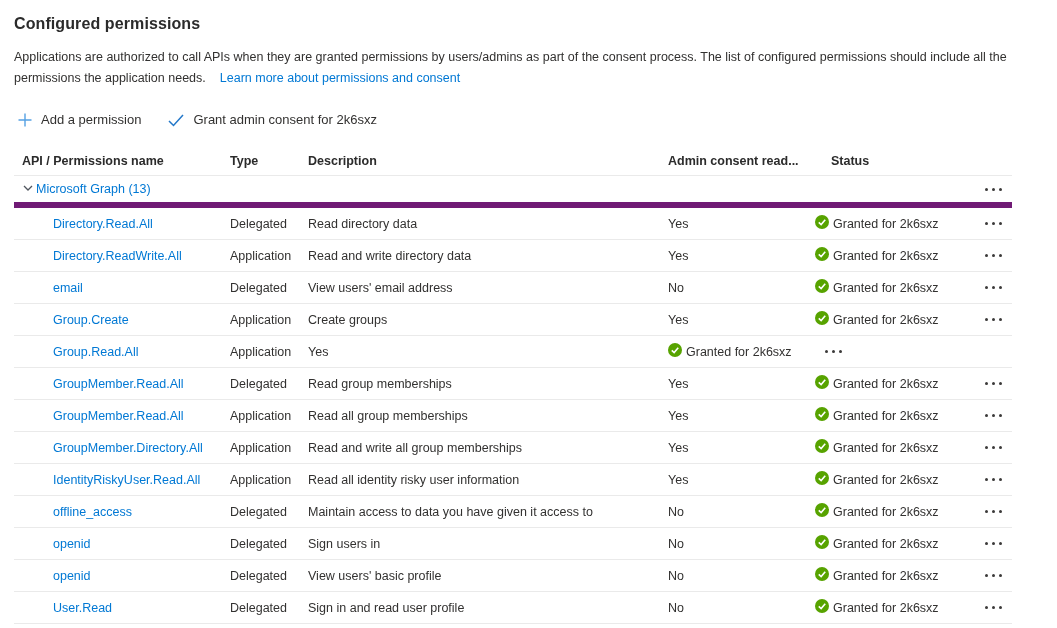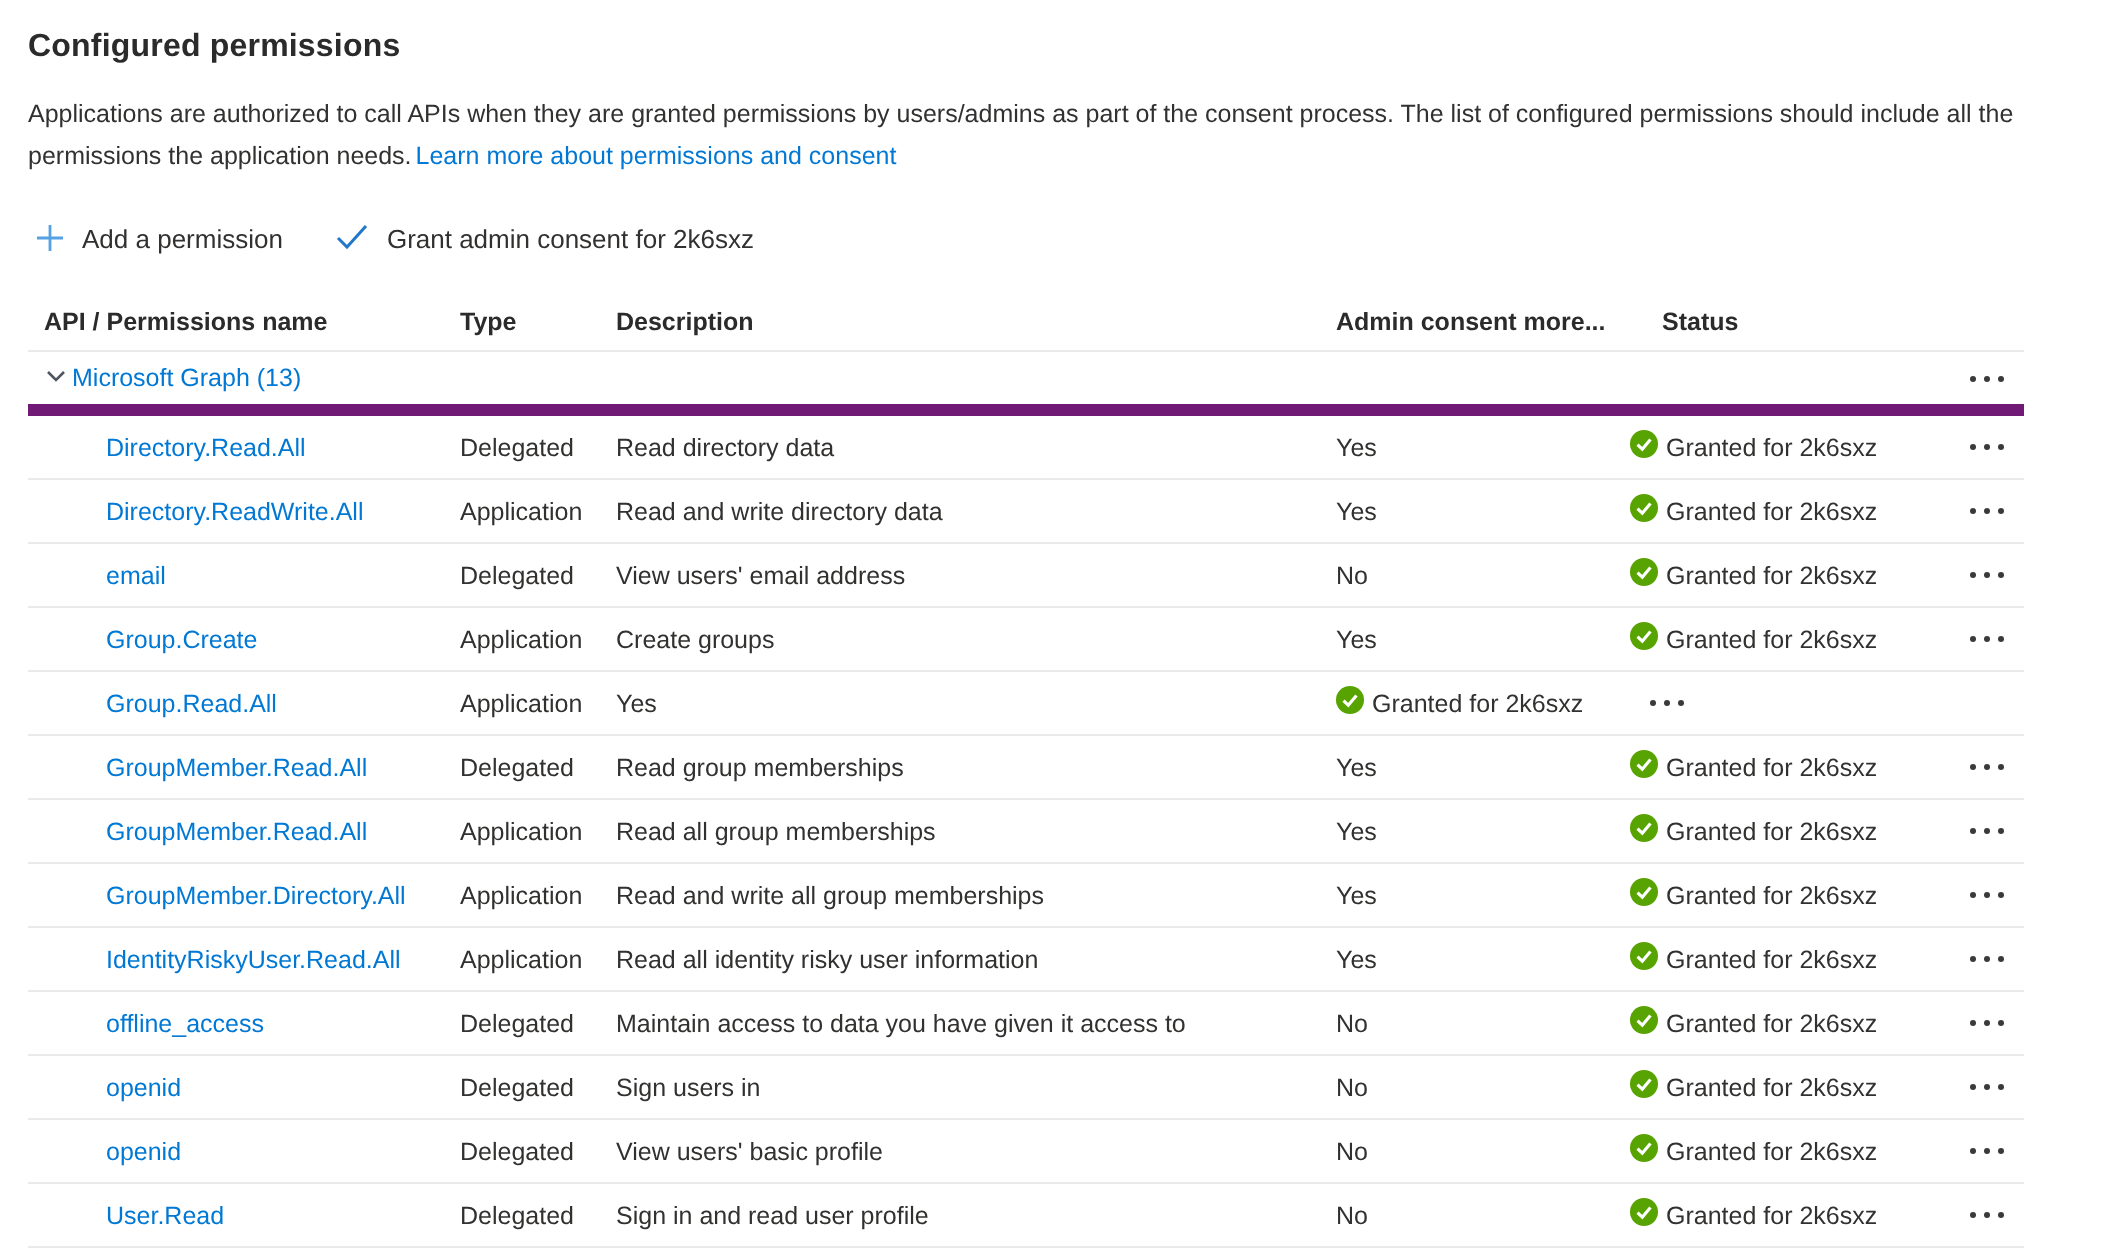--- a/index.html
+++ b/index.html
@@ -19,31 +19,31 @@
   }
 
   .desc {
     margin-top: 14px;
     font-size: 12.5px;
     line-height: 21px;
     max-width: 1002px;
     color: #323130;
   }
   .link { color: var(--link, #0078d4); text-decoration: none; cursor: pointer; }
-  .desc .link { margin-left: 2px; }
+  .desc .link { margin-left: 14px; }
 
   .toolbar {
     margin-top: 21px;
     display: flex;
     align-items: center;
     gap: 19px;
   }
   .toolbar-btn {
     display: flex;
-    align-items: flex-start;
+    align-items: flex-end;
     gap: 9px;
     background: none;
     border: none;
     font-family: inherit;
     font-size: 13px;
     color: #323130;
     cursor: pointer;
     padding: 2px 4px;
   }
   .toolbar-btn svg { display: block; }
@@ -137,21 +137,21 @@
       <span>Grant admin consent for 2k6sxz</span>
     </button>
   </div>
 
   <div class="table">
 
     <div class="grid-row header-row">
       <div class="cell cell-pad-first">API / Permissions name</div>
       <div class="cell">Type</div>
       <div class="cell">Description</div>
-      <div class="cell">Admin consent more...</div>
+      <div class="cell">Admin consent read...</div>
       <div class="cell cell-pad-status">Status</div>
       <div class="cell"></div>
     </div>
 
     <div class="group-row">
       <button class="expander">
         <span>
           <svg width="12" height="12" viewBox="0 0 12 12">
               <path d="M2 4 L6 8 L10 4" stroke="currentColor" stroke-width="1.3" fill="none"></path>
             </svg>

